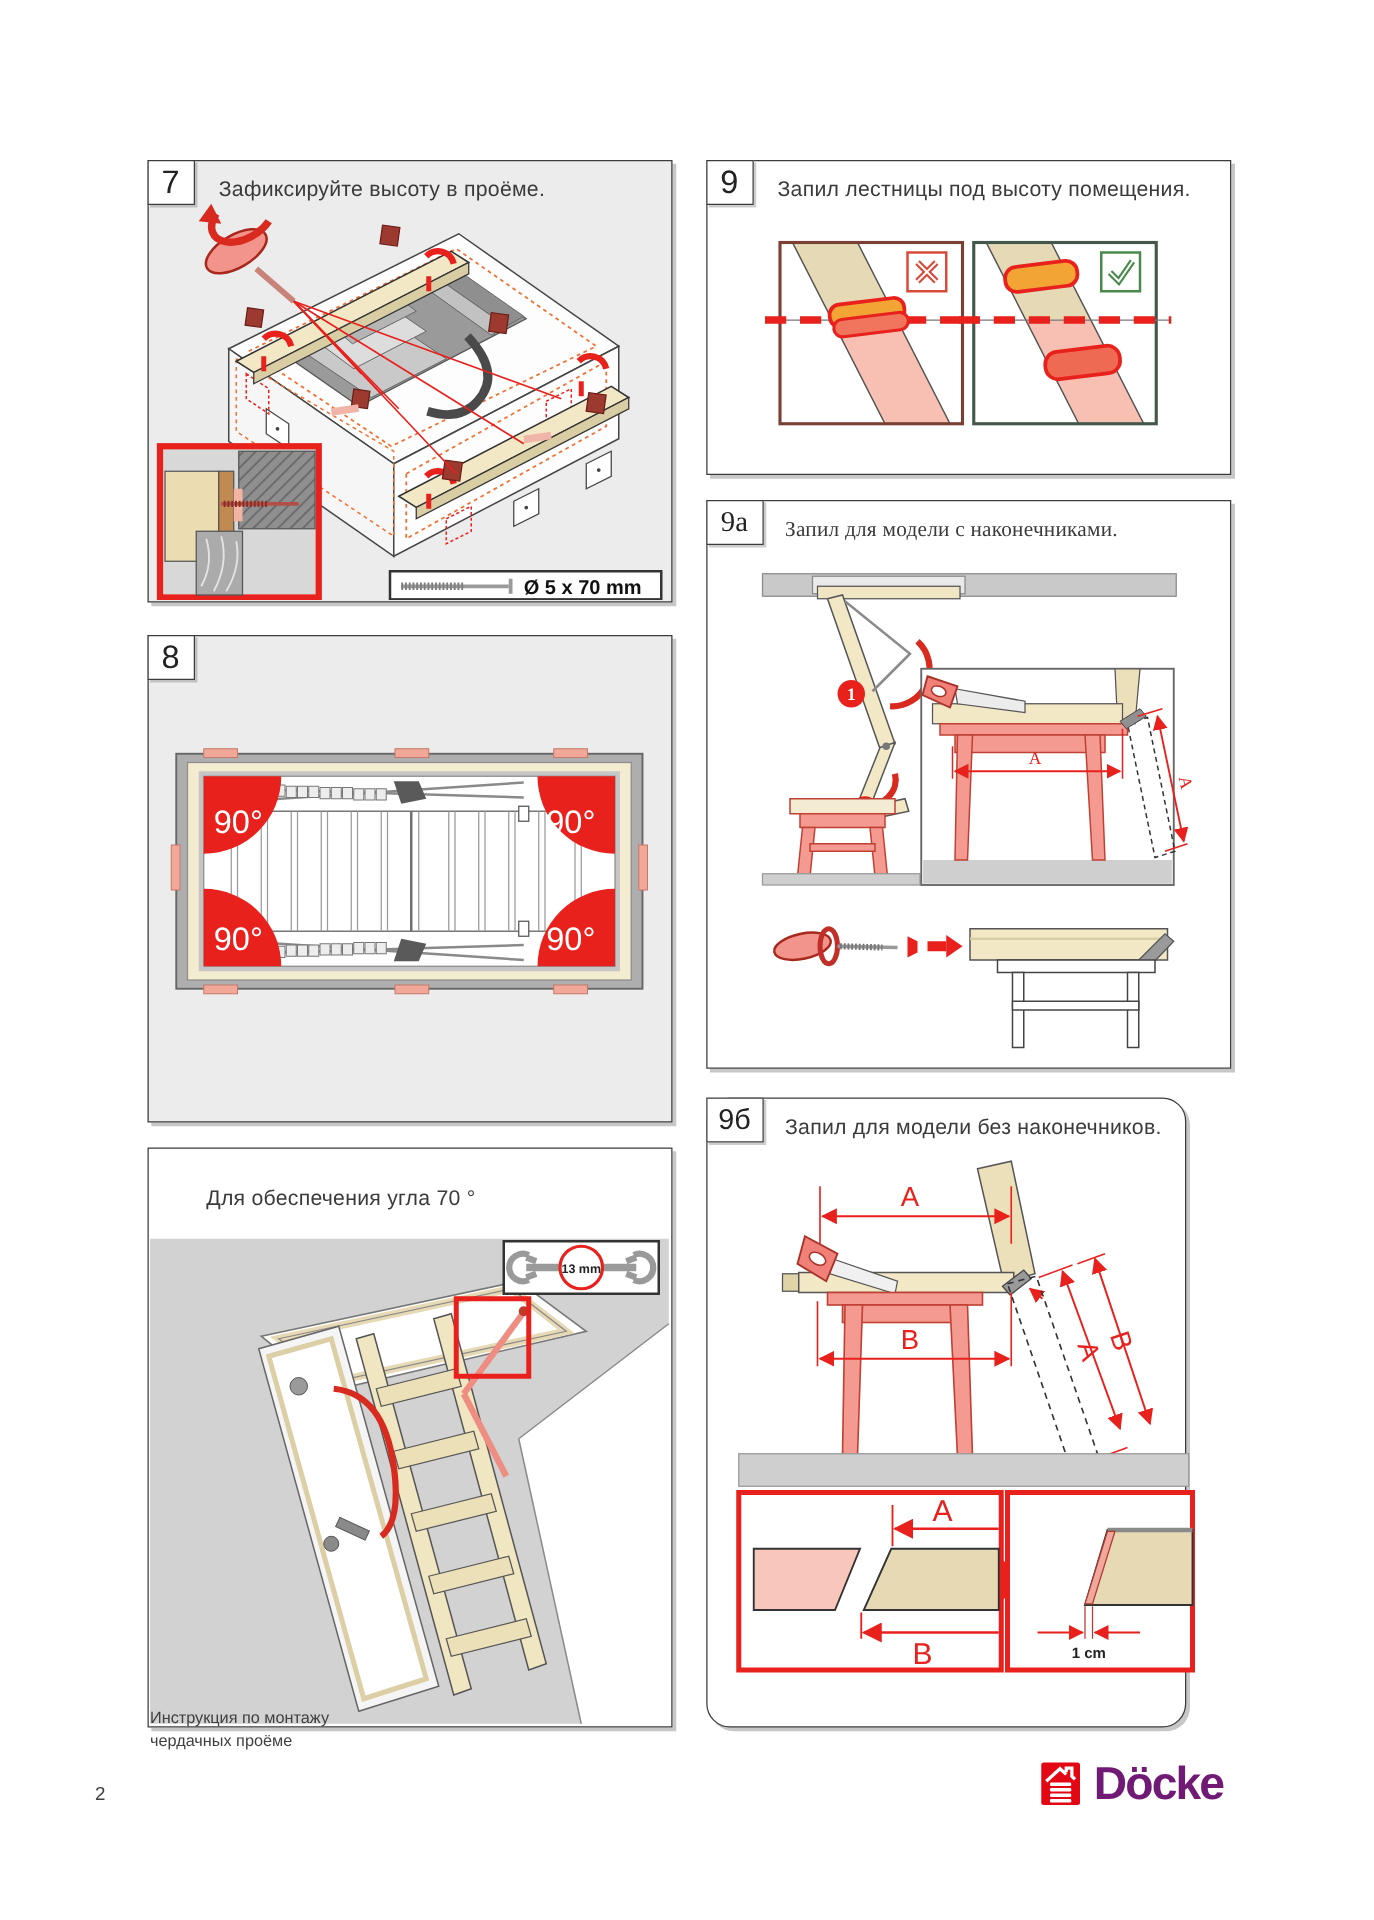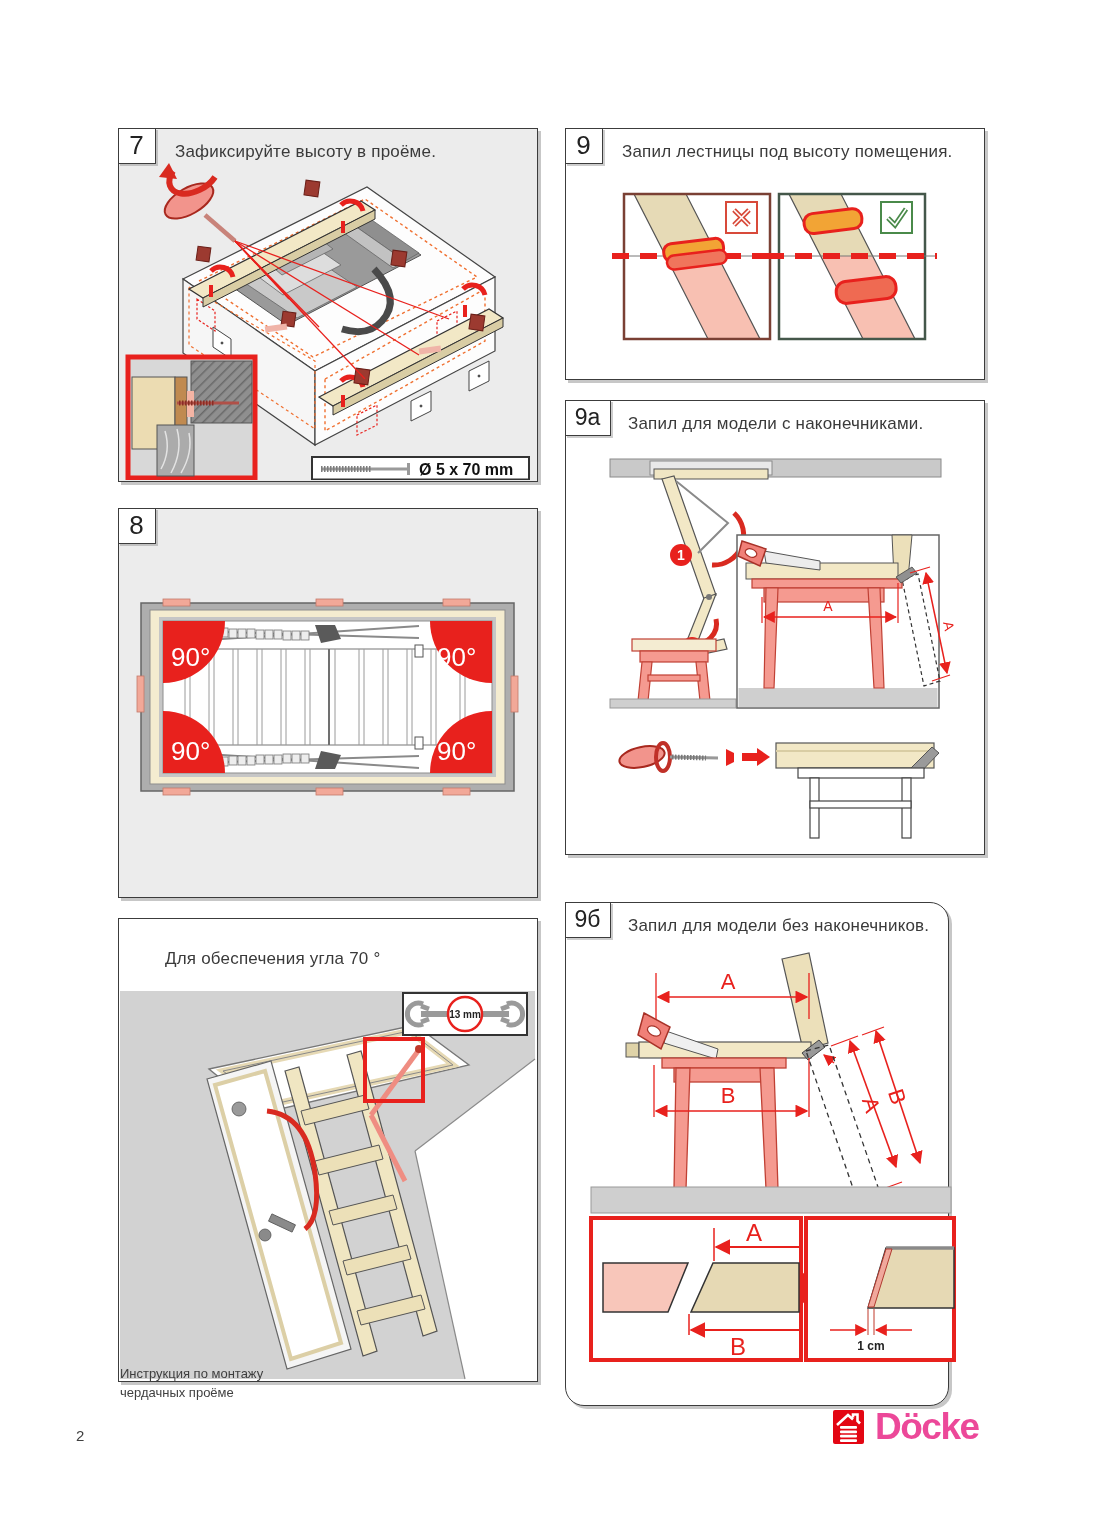--- a/index.html
+++ b/index.html
@@ -23,21 +23,21 @@
     position:absolute;left:56px;top:13px;font-size:17px;color:#3a3a3a;
     letter-spacing:.2px;white-space:nowrap;
   }
   .panel-title.no-badge{left:46px;top:30px;}
   .illus{position:absolute;left:0;top:0;}
   
   .page-num{position:absolute;left:76px;top:1427px;font-size:15px;color:#3f3f3f;}
   .footer-text{position:absolute;left:120px;top:1364px;font-size:13px;color:#3f3f3f;line-height:19px;}
   .logo{position:absolute;left:833px;top:1410px;display:flex;align-items:center;}
   .logo-box{width:31px;height:34px;background:#e30613;border-radius:2px;display:flex;align-items:center;justify-content:center;}
-  .logo-text{font-size:37px;font-weight:bold;color:#ec4899;margin-left:11px;letter-spacing:-1.5px;line-height:34px;}
+  .logo-text{font-size:37px;font-weight:bold;color:#701a75;margin-left:11px;letter-spacing:-1.5px;line-height:34px;}
 </style>
 </head>
 <body>
 
 <div class="panel gray" style="left:118px;top:128px;width:420px;height:354px;">
   <div class="badge">
       <span>7</span>
     </div>
   <div class="panel-title">Зафиксируйте высоту в проёме.</div>
   <svg class="illus" width="417" height="351" viewBox="0 0 417 351">
@@ -363,21 +363,21 @@
       </g>
       <g>
         <rect x="315" y="73" width="31" height="31" fill="#fff" stroke="#4a8a4a" stroke-width="2"></rect>
         <path d="M322,89 L329,96 L340,80" stroke="#4a8a4a" stroke-width="5" fill="none"></path>
         <path d="M322,89 L329,96 L340,80" stroke="#fff" stroke-width="1.6" fill="none"></path>
       </g>
     </g>
   </svg>
 </div>
 
-<div class="panel" style="left:565px;top:400px;width:420px;height:455px;">
+<div class="panel" style="left:565px;top:400px;width:420px;height:455px;font-family:Liberation Serif, serif;">
   <div class="badge wide">
       <span>9а</span>
     </div>
   <div class="panel-title" style="left:62px;">Запил для модели с наконечниками.</div>
   <svg class="illus" width="417" height="452" viewBox="0 0 417 452">
     <defs>
       <marker id="arr9a" viewBox="0 0 10 10" refX="9" refY="5" markerWidth="8" markerHeight="8" orient="auto-start-reverse">
         <path d="M0,0 L10,5 L0,10 Z" fill="#e8211d"></path>
       </marker>
     </defs>
@@ -472,21 +472,21 @@
       <g fill="#fff" stroke="#444" stroke-width="1.2">
         <rect x="232" y="367" width="126" height="10"></rect>
         <rect x="244" y="377" width="9" height="60"></rect>
         <rect x="336" y="377" width="9" height="60"></rect>
         <rect x="244" y="400" width="101" height="7"></rect>
       </g>
     </g>
   </svg>
 </div>
 
-<div class="panel" style="left:565px;top:902px;width:384px;height:504px;border-radius:19px;">
+<div class="panel" style="left:565px;top:878px;width:384px;height:504px;border-radius:19px;">
   <div class="badge wide">
       <span>9б</span>
     </div>
   <div class="panel-title" style="left:62px;">Запил для модели без наконечников.</div>
   <svg class="illus" width="417" height="501" viewBox="0 0 417 501">
     <defs>
       <marker id="arr9b" viewBox="0 0 10 10" refX="9" refY="5" markerWidth="8" markerHeight="8" orient="auto-start-reverse">
         <path d="M0,0 L10,5 L0,10 Z" fill="#e8211d"></path>
       </marker>
     </defs>

